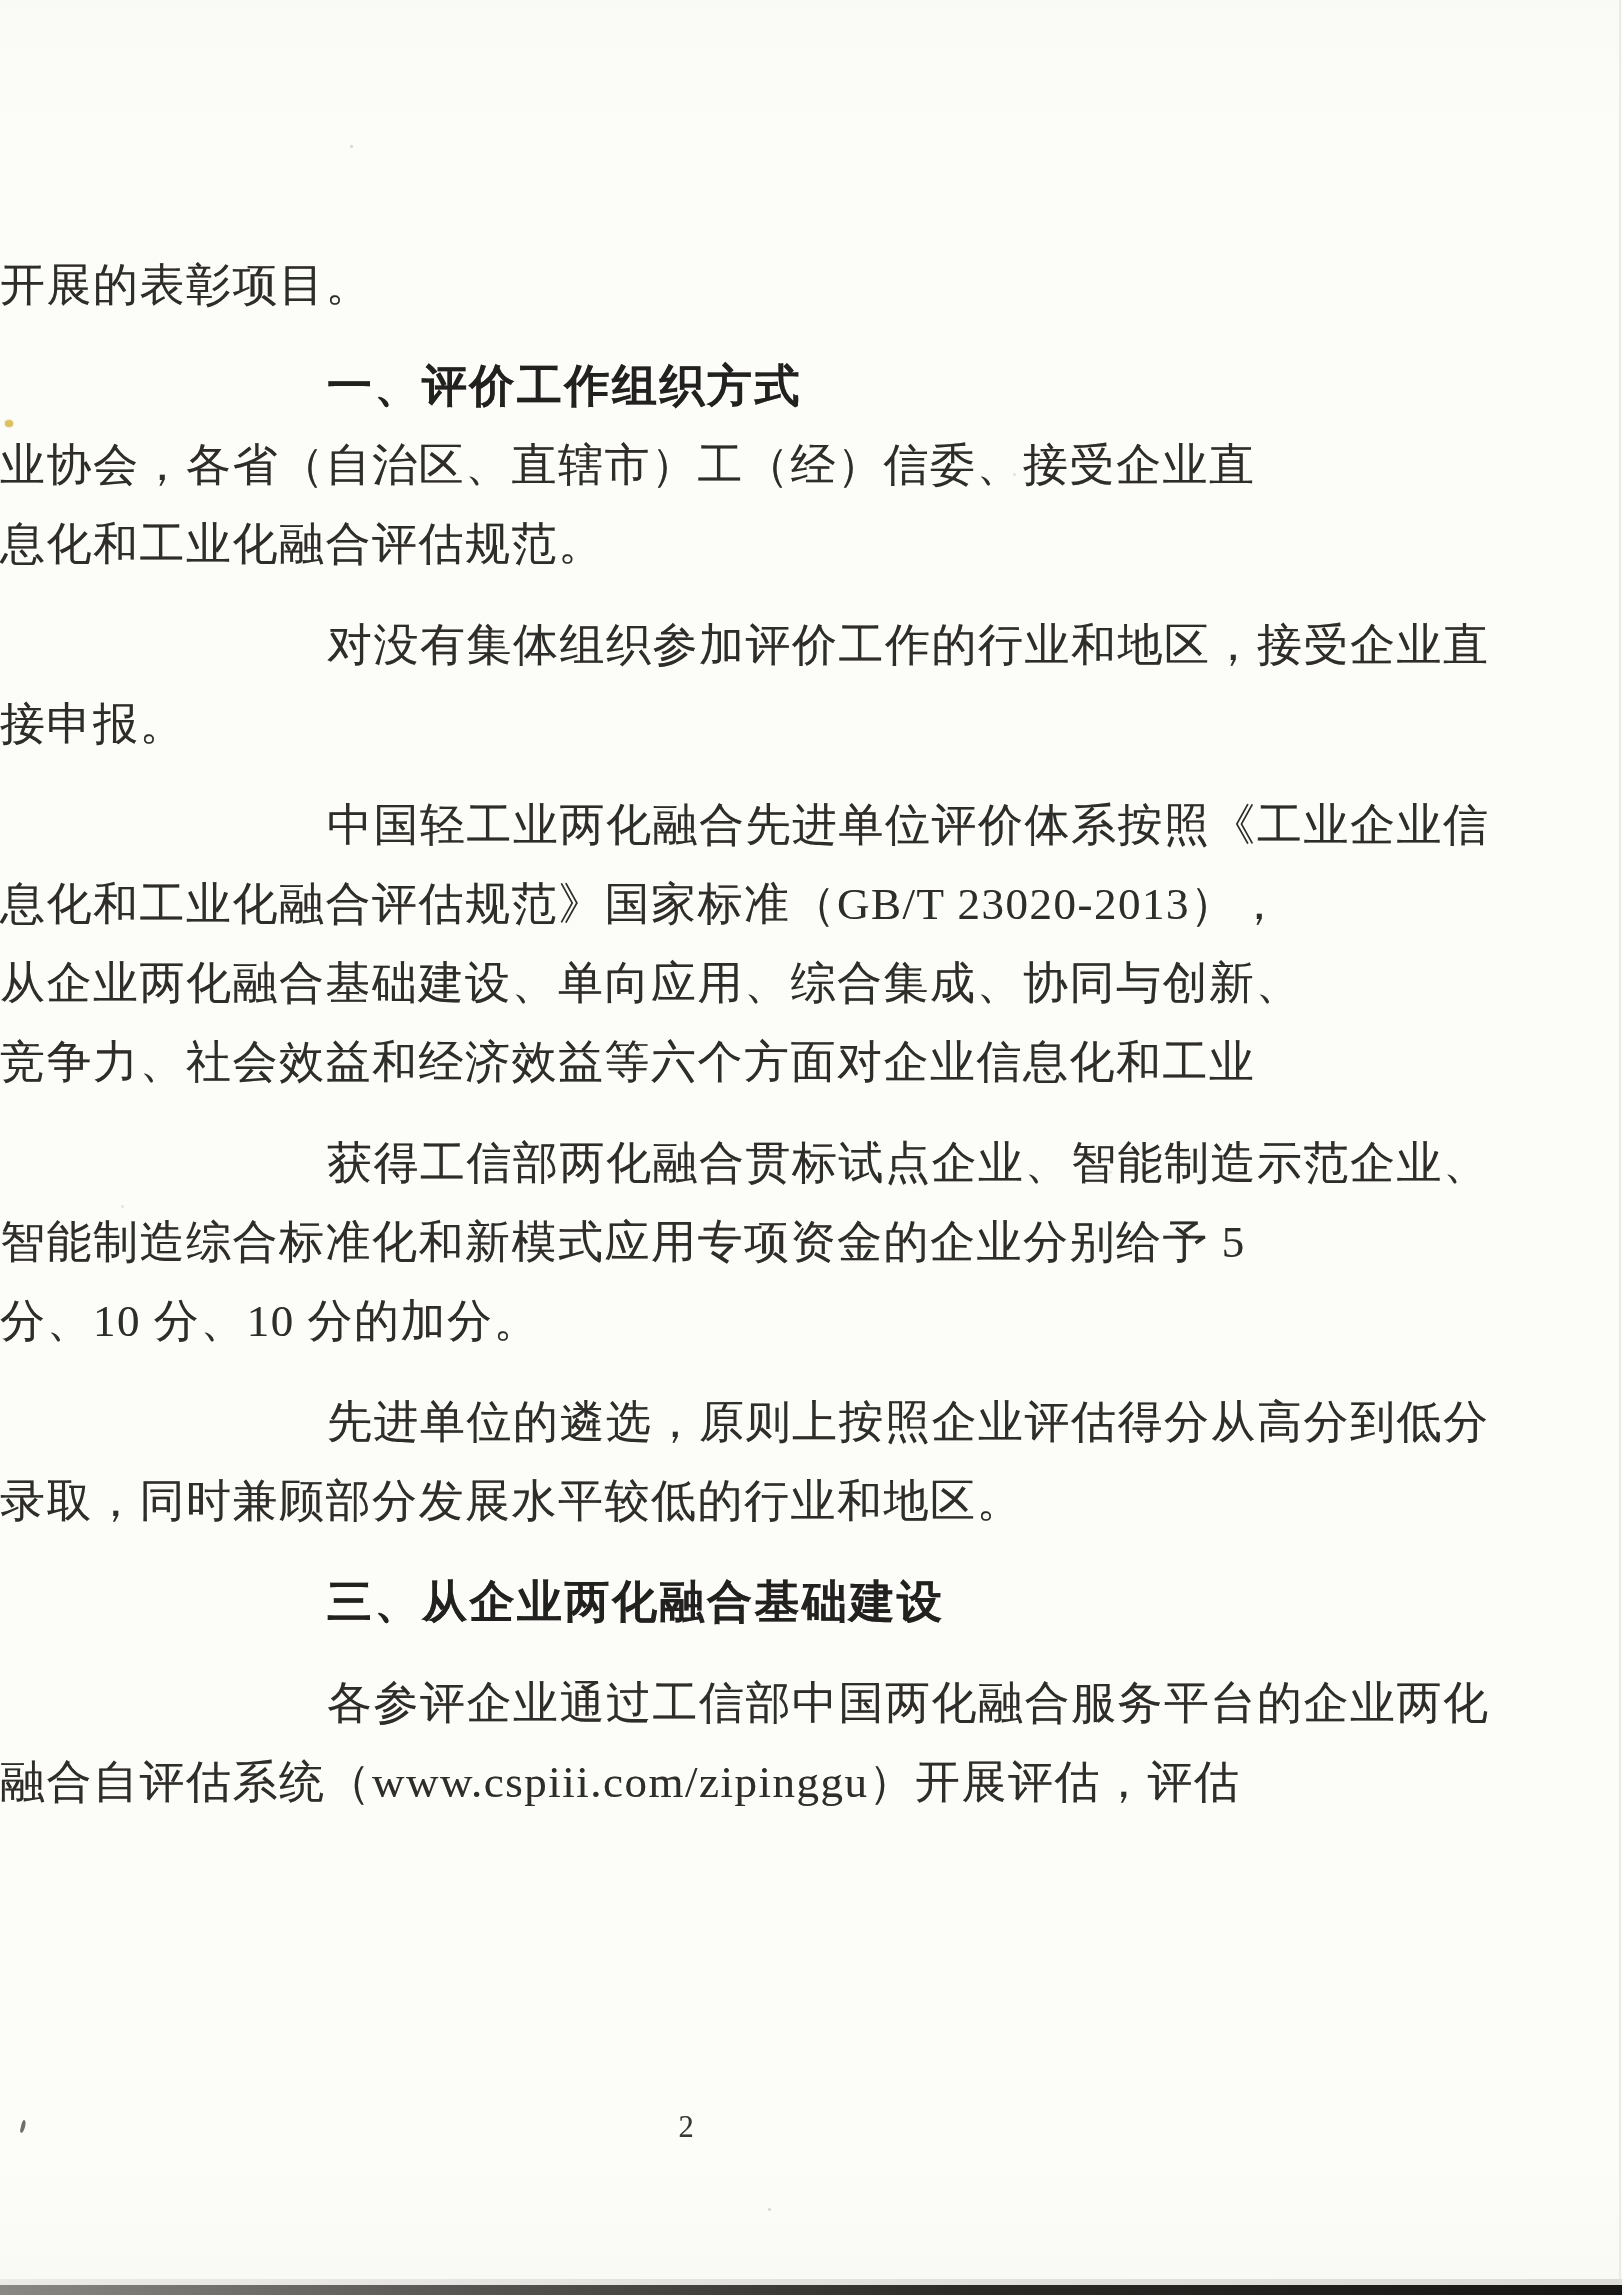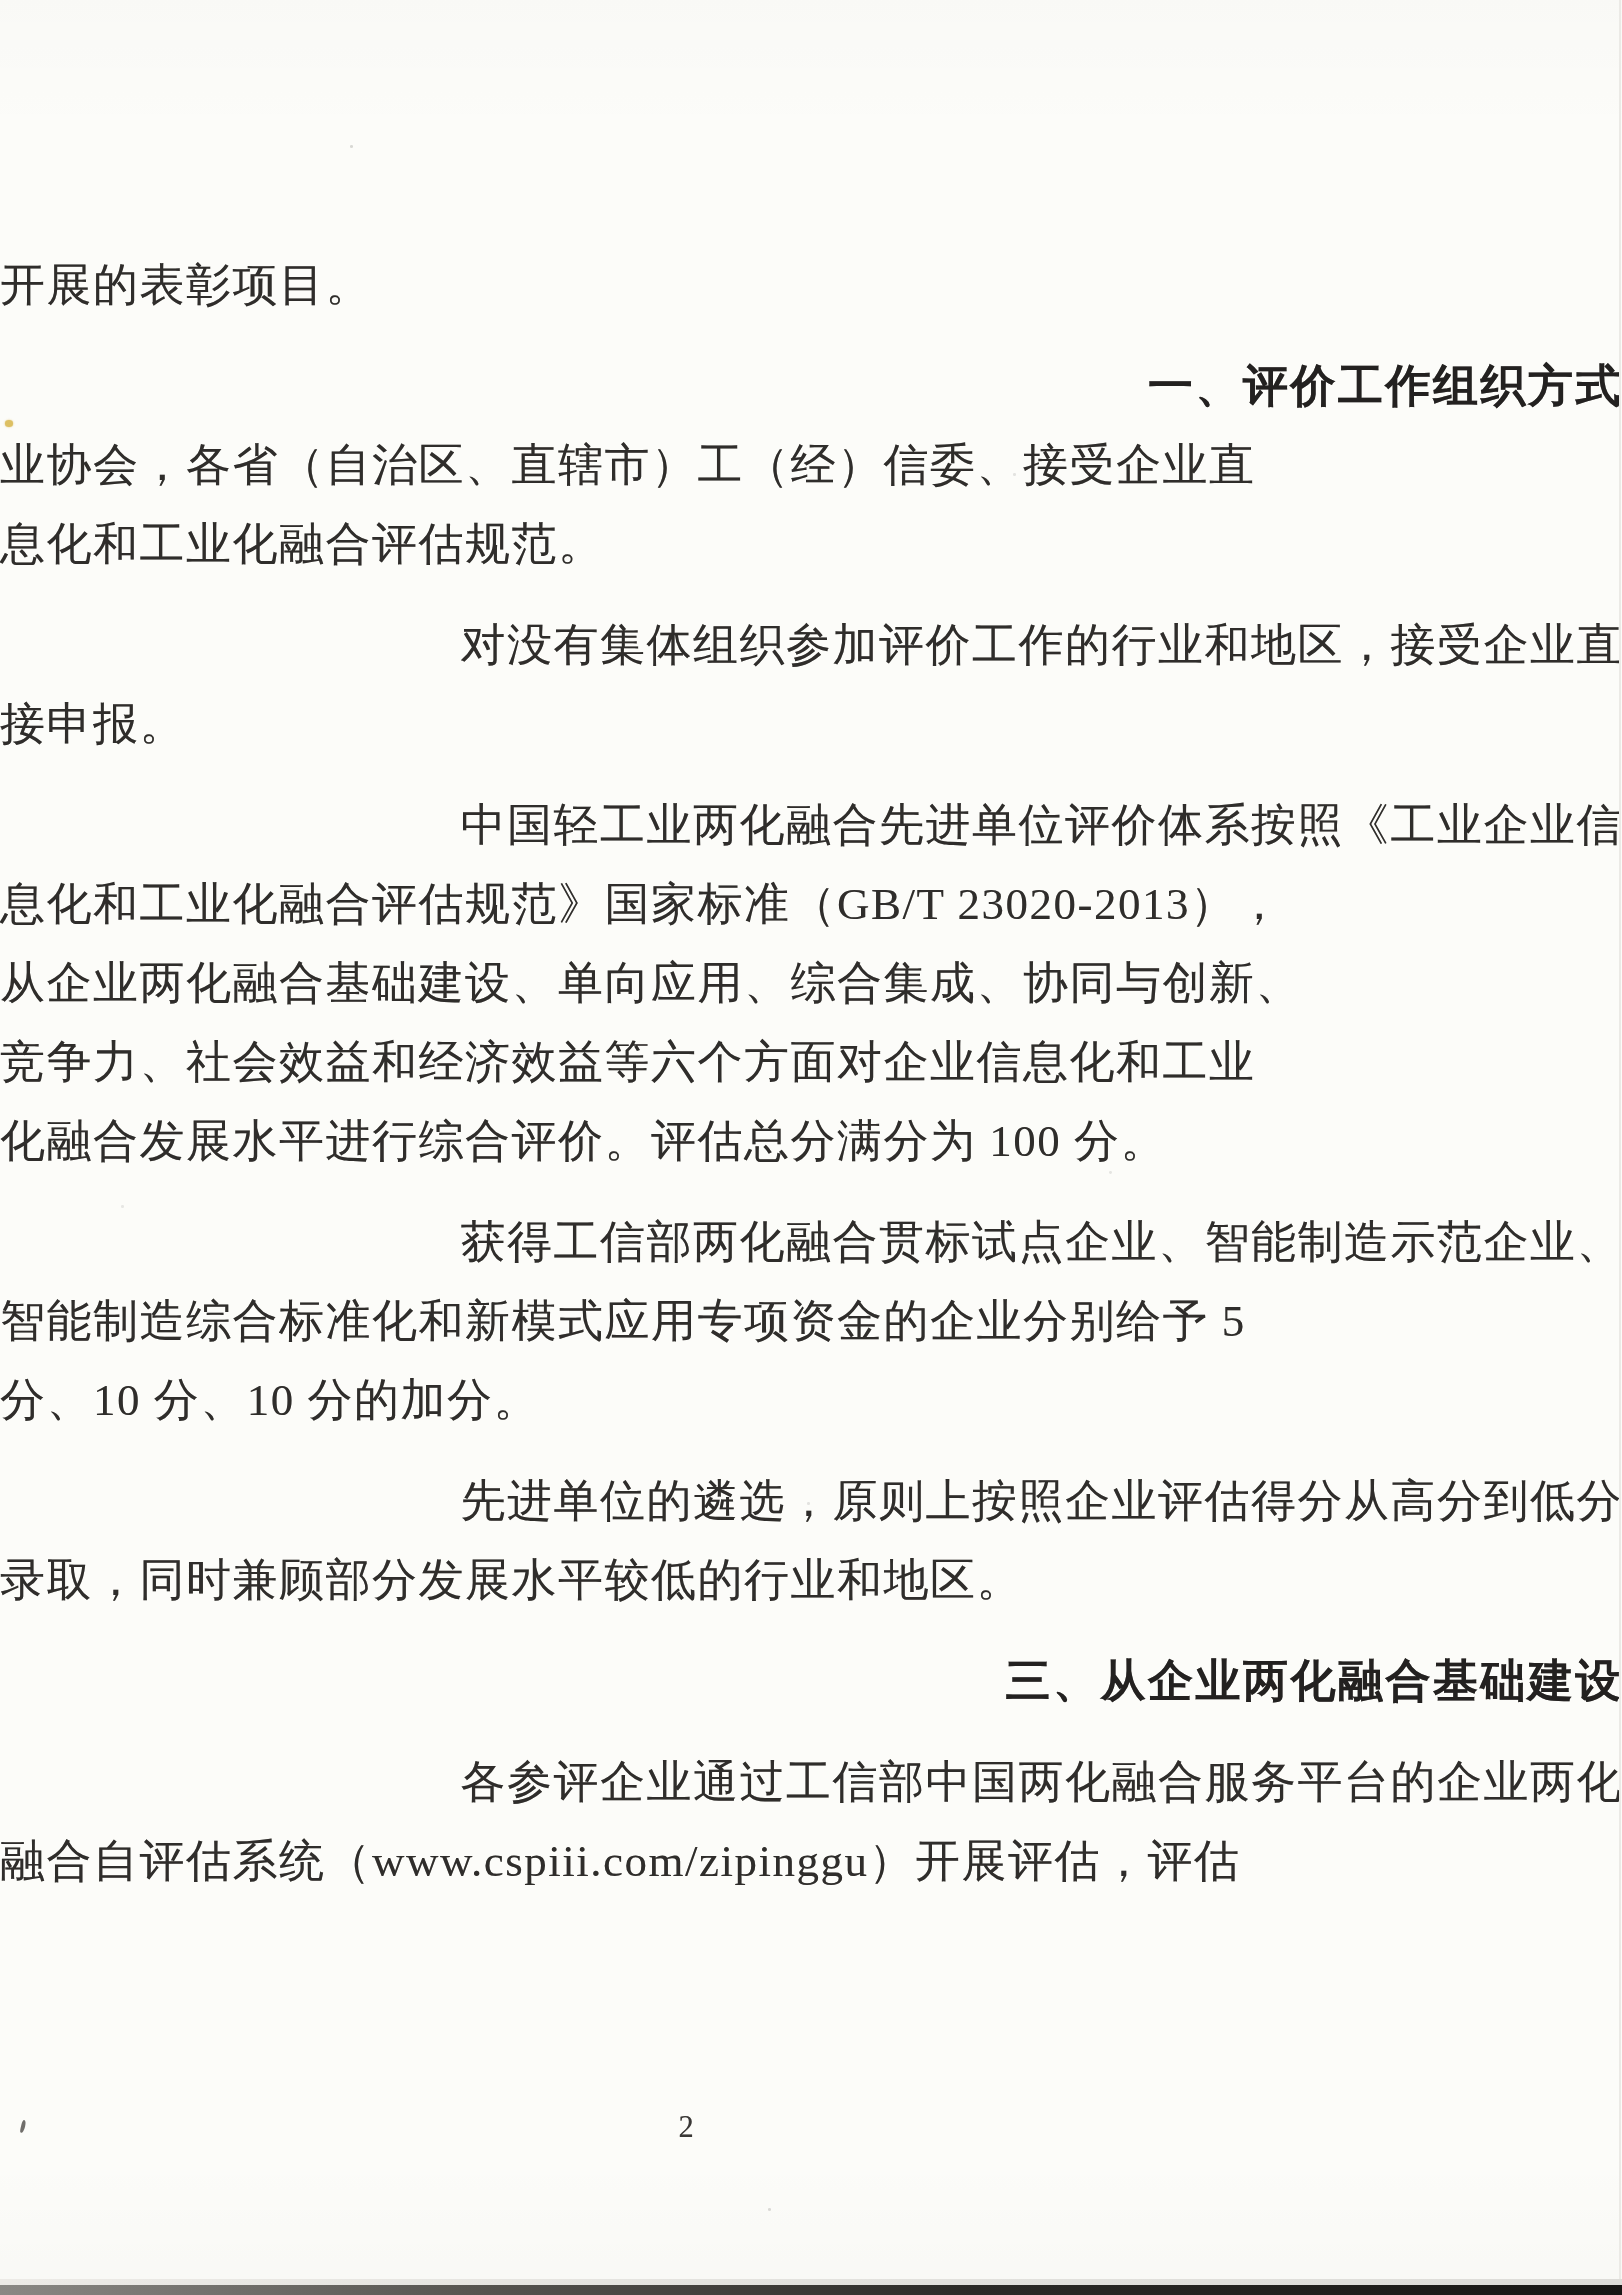--- a/index.html
+++ b/index.html
@@ -37,21 +37,20 @@
     white-space:nowrap;
     line-height:79px;
     height:79px;
     font-size:45px;
     letter-spacing:1.5px;
     color:var(--ink);
     text-shadow:0 0 0.5px rgba(40,36,32,0.35);
   }
   .line.indent{
     padding-left:327px;
-    text-align:right;
   }
   .line.pstart{
     margin-top:22px;
   }
   .line.heading{
     font-weight:700;
     color:var(--heading-ink);
     letter-spacing:2.5px;
     text-shadow:0 0 0.5px rgba(20,18,16,0.5);
   }
@@ -133,21 +132,20 @@
     <div class="line">开展的表彰项目。</div>
     <div class="line heading indent pstart">一、评价工作组织方式</div>
     <div class="line">业协会，各省（自治区、直辖市）工（经）信委、接受企业直</div>
     <div class="line">息化和工业化融合评估规范。</div>
     <div class="line indent pstart">对没有集体组织参加评价工作的行业和地区，接受企业直</div>
     <div class="line">接申报。</div>
     <div class="line indent pstart">中国轻工业两化融合先进单位评价体系按照《工业企业信</div>
     <div class="line">息化和工业化融合评估规范》国家标准（GB/T 23020-2013），</div>
     <div class="line">从企业两化融合基础建设、单向应用、综合集成、协同与创新、</div>
     <div class="line">竞争力、社会效益和经济效益等六个方面对企业信息化和工业</div>
-    <div class="line">化融合发展水平进行综合评价。评估总分满分为 100 分。</div>
     <div class="line indent pstart">获得工信部两化融合贯标试点企业、智能制造示范企业、</div>
     <div class="line">智能制造综合标准化和新模式应用专项资金的企业分别给予 5</div>
     <div class="line">分、10 分、10 分的加分。</div>
     <div class="line indent pstart">先进单位的遴选，原则上按照企业评估得分从高分到低分</div>
     <div class="line">录取，同时兼顾部分发展水平较低的行业和地区。</div>
     <div class="line heading indent pstart">三、从企业两化融合基础建设</div>
     <div class="line indent pstart">各参评企业通过工信部中国两化融合服务平台的企业两化</div>
     <div class="line">融合自评估系统（www.cspiii.com/zipinggu）开展评估，评估</div>
   </div>
 

